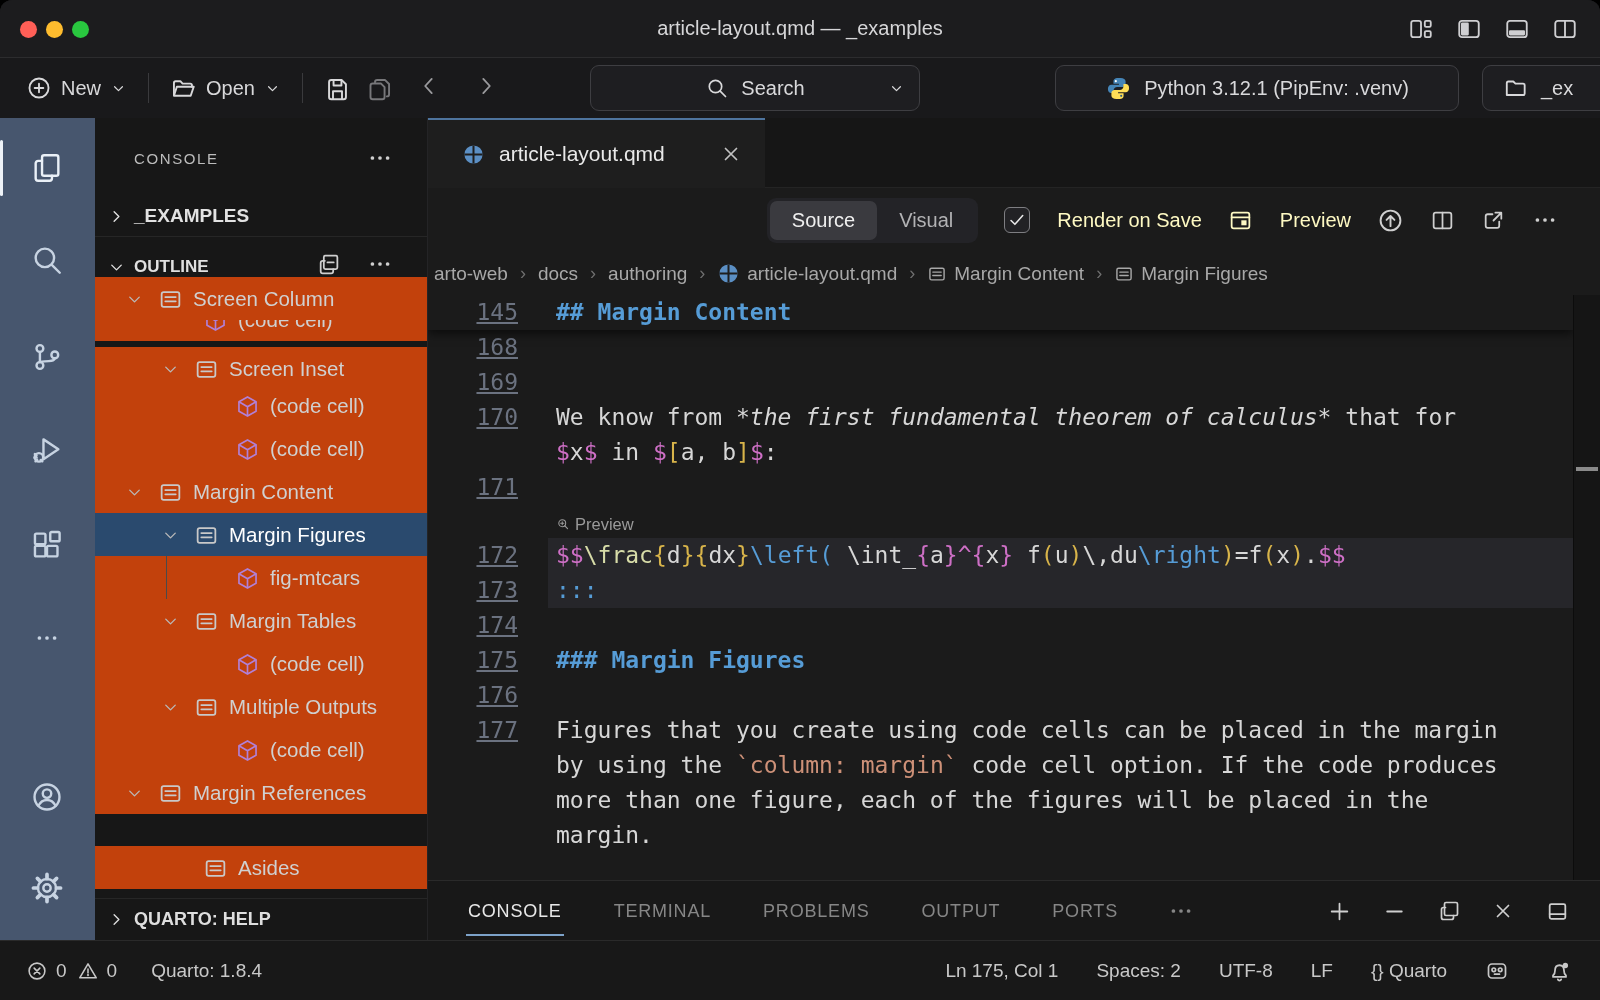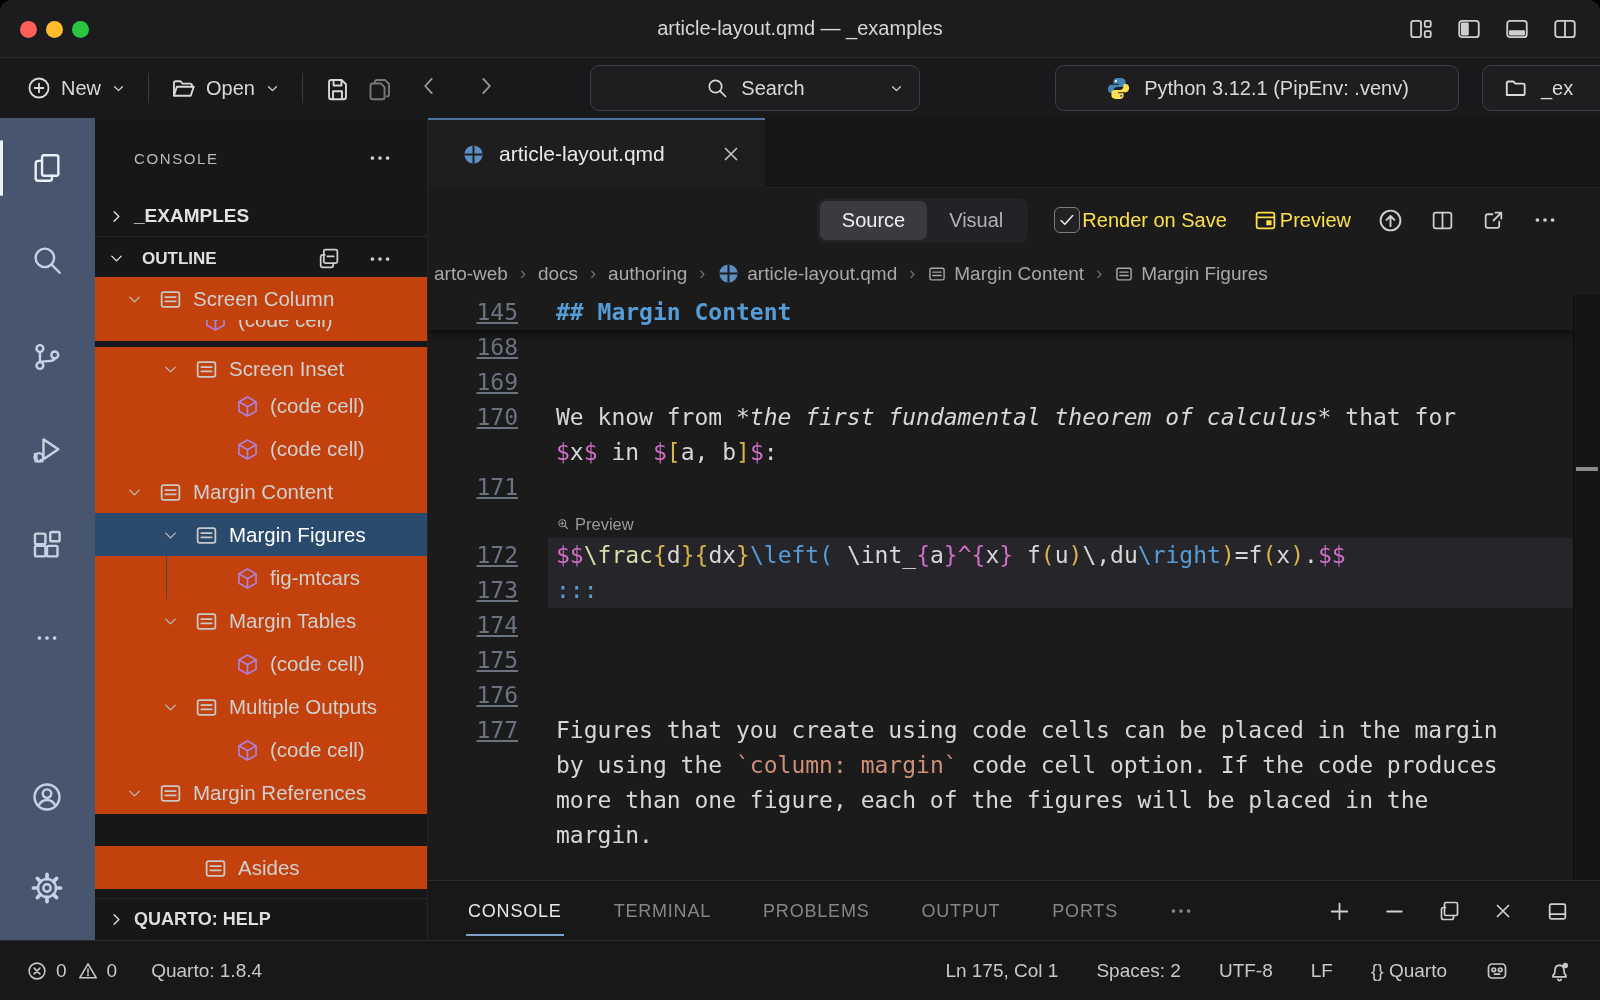--- a/index.html
+++ b/index.html
@@ -33,21 +33,21 @@
   .ab-item{position:absolute;left:22px;width:50px;height:50px;display:flex;align-items:center;justify-content:center;color:#c7d3e2;}
   .ab-item.active{color:#eaf0f7;}
   .ab-indicator{position:absolute;left:0;width:3px;border-radius:2px;background:#eef2f7;}
 
   
   .sidebar{position:absolute;top:118px;left:95px;width:333px;height:822px;background:#171717;border-right:1px solid #242426;overflow:hidden;}
   .sb-header{position:absolute;left:0;right:0;display:flex;align-items:center;color:#cccccc;}
   .explorer-h{top:22px;height:36px;padding-left:39px;font-size:15px;letter-spacing:1.6px;color:#bcbcbc;}
   .h-dots{position:absolute;right:34px;color:#cfcfcf;}
   .examples-row{top:78px;height:41px;border-bottom:1px solid #262626;padding-left:12px;font-weight:700;font-size:19px;color:#e2e2e2;gap:8px;}
-  .outline-h{top:122px;height:37px;padding-left:12px;font-weight:700;font-size:17px;gap:16px;color:#e0e0e0;}
+  .outline-h{top:122px;height:37px;padding-left:12px;font-weight:700;font-size:17px;gap:8px;color:#e0e0e0;align-items:flex-end;}
   .outline-h .h-icons{position:absolute;right:34px;display:flex;gap:26px;align-items:center;color:#cfcfcf;}
   .timeline-row{top:738px;height:42px;border-top:1px solid #262626;padding-left:12px;font-weight:700;font-size:18px;gap:8px;color:#dedede;}
   .qhelp-row{top:780px;height:42px;border-top:1px solid #262626;padding-left:12px;font-weight:700;font-size:18px;gap:8px;color:#dedede;}
   .ol-row{position:absolute;left:0;right:0;height:43px;background:#c2410c;color:#d0d0d0;font-size:20.5px;}
   .ol-row.sel{background:#2a4a6e;color:#ffffff;}
   .ol-chev{position:absolute;top:13px;color:#b9b9b9;}
   .ol-icon{position:absolute;top:10px;}
   .ol-label{position:absolute;top:0;line-height:43px;white-space:nowrap;}
   .icon-section{color:#c9c9c9;}
   .icon-cube{color:#b180d7;}
@@ -56,21 +56,21 @@
   
   .editorwrap{position:absolute;top:118px;left:428px;right:0;height:762px;background:#1b1b1b;}
   .tabbar{position:absolute;top:0;left:0;right:0;height:70px;background:#161616;border-bottom:1px solid #242424;}
   .tab{position:absolute;top:0;left:0;width:337px;height:70px;background:#1e1e1e;border-top:2px solid #4e749e;display:flex;align-items:center;gap:14px;padding-left:34px;color:#e9e9e9;font-size:21px;}
   .tab-close{margin-left:auto;margin-right:22px;color:#c2c2c2;}
   .edtoolbar{position:absolute;top:70px;left:0;right:0;height:64px;background:#1b1b1b;display:flex;align-items:center;justify-content:flex-end;gap:26px;padding-right:42px;color:#cfcfcf;}
   .seg{display:flex;background:#232327;border-radius:9px;padding:3px;font-size:20px;}
   .seg-item{padding:8px 22px;border-radius:7px;color:#b2b2b4;}
   .seg-item.active{background:#3a3a3f;color:#efefef;}
   .chk{width:26px;height:26px;border:1.5px solid #7e7e82;border-radius:6px;display:flex;align-items:center;justify-content:center;background:#222225;}
-  .edbtn{display:flex;align-items:center;gap:2px;font-size:20px;color:#fde047;}
+  .edbtn{display:flex;align-items:center;gap:27px;font-size:20px;color:#fef9c3;}
   .breadcrumb{position:absolute;top:134px;left:0;right:0;height:43px;display:flex;align-items:center;gap:10px;padding-left:6px;color:#a8a8a8;font-size:19px;white-space:nowrap;overflow:hidden;}
   .bc-sep{color:#6f6f6f;font-size:18px;margin:0 2px;}
   .bc-item{display:flex;align-items:center;gap:7px;}
 
   .code-area{position:absolute;top:177px;left:0;right:27px;bottom:0;background:#1b1b1b;overflow:hidden;
              font-family:"DejaVu Sans Mono","Liberation Mono",monospace;font-size:23px;}
   .code-row{position:absolute;left:0;right:0;height:35px;line-height:35px;white-space:pre;}
   .code-row .gutter{position:absolute;left:0;width:90px;text-align:right;color:#6b7280;text-decoration:underline;}
   .code-row .ctext{position:absolute;left:128px;}
   .code-row.sticky{background:#1b1b1b;box-shadow:0 4px 9px rgba(0,0,0,0.55);z-index:5;}
@@ -599,21 +599,21 @@
             <svg width="15" height="15" viewBox="0 0 24 24" fill="none" stroke="currentColor" stroke-width="1.7" stroke-linecap="round" stroke-linejoin="round">
               <circle cx="10" cy="10" r="5.5"></circle>
               <path d="M14 14l4.5 4.5M10 7.5v5M7.5 10h5"></path>
             </svg>
           </span>
           <span>Preview</span>
         </div>
         <div class="code-row" style="top:243px"><span class="gutter">172</span><span class="ctext"><span class="tk-pink">$$</span><span class="tk-khaki">\frac</span><span class="tk-gold">{</span><span class="tk-def">d</span><span class="tk-gold">}{</span><span class="tk-def">dx</span><span class="tk-gold">}</span><span class="tk-blue">\left(</span><span class="tk-def"> \int_</span><span class="tk-pink">{</span><span class="tk-def">a</span><span class="tk-pink">}^{</span><span class="tk-def">x</span><span class="tk-pink">}</span><span class="tk-def"> f</span><span class="tk-gold">(</span><span class="tk-def">u</span><span class="tk-gold">)</span><span class="tk-def">\,du</span><span class="tk-blue">\right</span><span class="tk-gold">)</span><span class="tk-def">=f</span><span class="tk-gold">(</span><span class="tk-def">x</span><span class="tk-gold">)</span><span class="tk-def">.</span><span class="tk-pink">$$</span></span></div>
         <div class="code-row" style="top:278px"><span class="gutter">173</span><span class="ctext"><span class="tk-blue">:::</span></span></div>
         <div class="code-row" style="top:313px"><span class="gutter">174</span><span class="ctext"></span></div>
-        <div class="code-row" style="top:348px"><span class="gutter">175</span></div>
+        <div class="code-row" style="top:348px"><span class="gutter">175</span><span class="ctext"><span class="tk-blueb">### Margin Figures</span></span></div>
         <div class="code-row" style="top:383px"><span class="gutter">176</span><span class="ctext"></span></div>
         <div class="code-row" style="top:418px"><span class="gutter">177</span><span class="ctext"><span class="tk-def">Figures that you create using code cells can be placed in the margin</span></span></div>
         <div class="code-row" style="top:488px"><span class="gutter"></span><span class="ctext"><span class="tk-def">more than one figure, each of the figures will be placed in the</span></span></div>
         <div class="code-row" style="top:453px"><span class="gutter"></span><span class="ctext"><span class="tk-def">by using the </span><span class="tk-orange">`column: margin`</span><span class="tk-def"> code cell option. If the code produces</span></span></div>
         <div class="code-row" style="top:523px"><span class="gutter"></span><span class="ctext"><span class="tk-def">margin.</span></span></div>
       </div>
     <div class="scrollstrip">
       <div class="scrollmark"></div>
     </div>
   </div>

